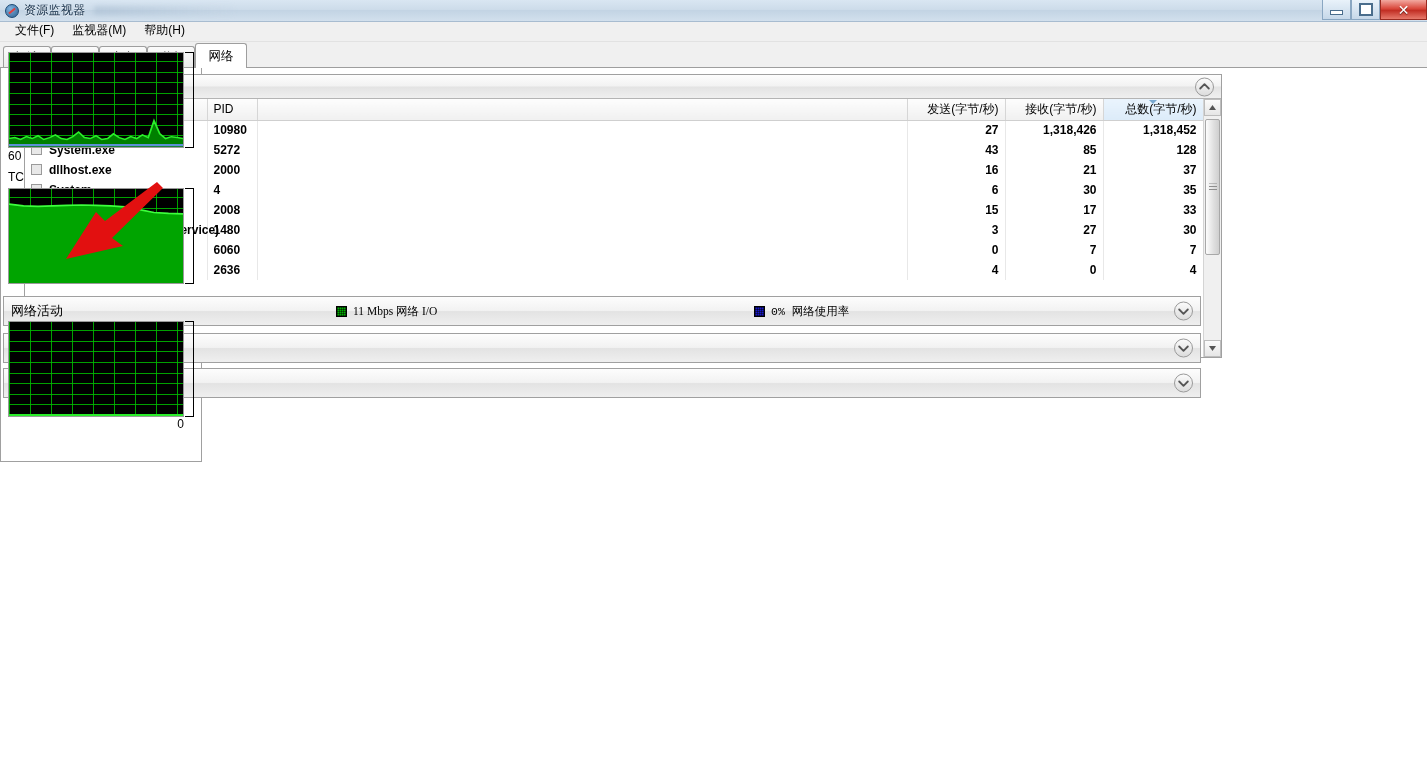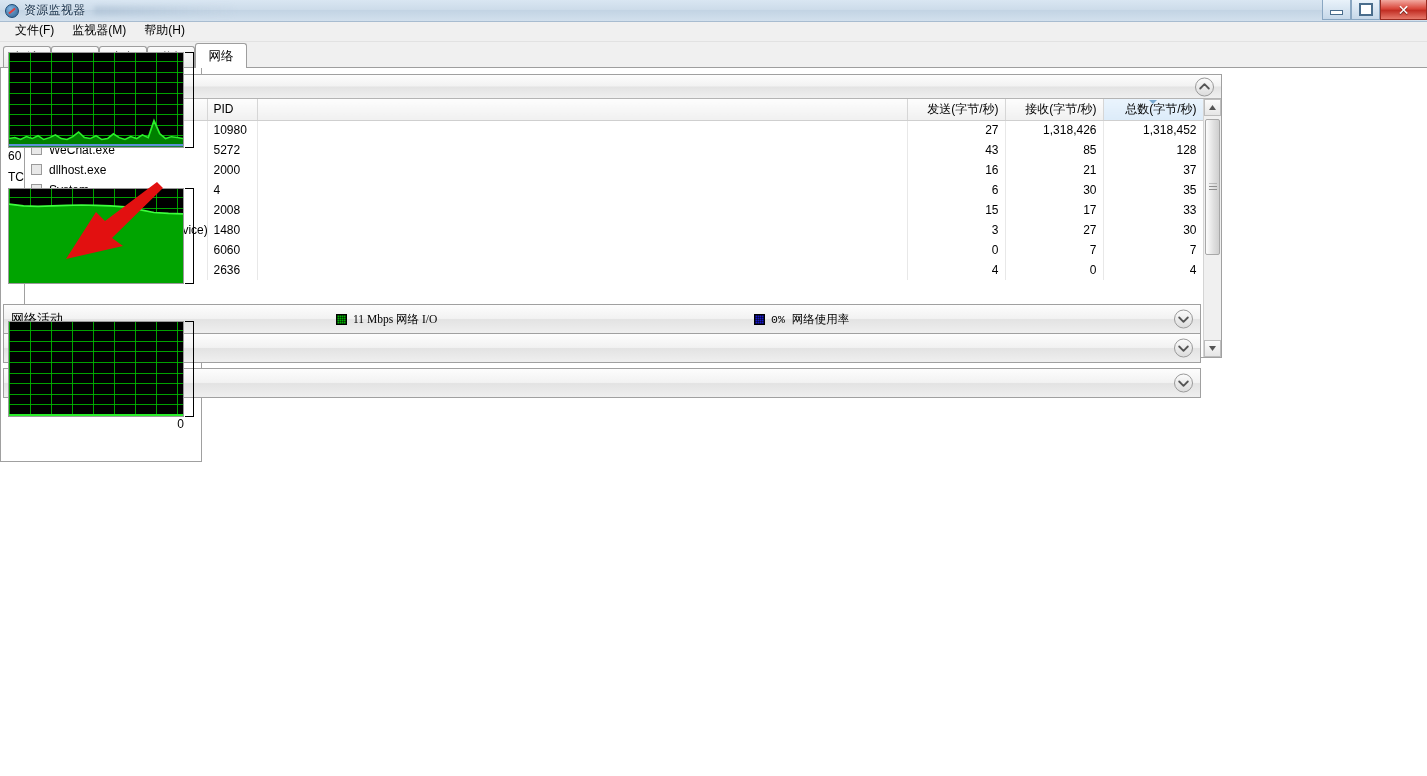--- a/index.html
+++ b/index.html
@@ -135,21 +135,21 @@
     border-left: 1px solid #a8cdea; border-right: 1px solid #a8cdea; padding-left: 8px;
   }
   .sort-tri {
     position: absolute; left: 50%; top: 1px; transform: translateX(-50%);
     width: 0; height: 0; border-left: 4px solid transparent;
     border-right: 4px solid transparent; border-top: 4px solid #7aa9d0;
   }
   table.proc td {
     height: 20px; font-size: 12px; color: #000;
     border-right: 1px solid #e8e8e8;
-    padding: 0 6px; vertical-align: middle; white-space: nowrap;
+    padding: 0 6px; vertical-align: middle; white-space: nowrap; font-weight: bold;
   }
   table.proc td.num { text-align: right; }
   .cbx {
     display: inline-block; width: 11px; height: 11px;
     border: 1px solid #9a9a9a; background: #e8e8e8;
     vertical-align: -1px; margin-right: 7px;
   }
   .scroll-col {
     position: absolute; right: 0; top: 24px; bottom: 0; width: 18px;
     background: #f0f0f0; border-left: 1px solid #d4d4d4;
@@ -302,21 +302,21 @@
         <tbody id="proc-body">
             <tr>
               <td><span class="cbx"></span><span>svchost.exe</span></td>
               <td>10980</td>
               <td></td>
               <td class="num">27</td>
               <td class="num">1,318,426</td>
               <td class="num">1,318,452</td>
             </tr>
             <tr>
-              <td><span class="cbx"></span><span>WeChat.exe</span></td>
+              <td><span class="cbx"></span><span>System.exe</span></td>
               <td>5272</td>
               <td></td>
               <td class="num">43</td>
               <td class="num">85</td>
               <td class="num">128</td>
             </tr>
             <tr>
               <td><span class="cbx"></span><span>dllhost.exe</span></td>
               <td>2000</td>
               <td></td>
@@ -378,21 +378,21 @@
         <span class="sb-grip"></span>
       </div>
       <div class="sb-arrow down">
         <svg width="7" height="5" viewBox="0 0 7 5">
             <path d="M3.5 5 L0 0 L7 0 Z" fill="#555"></path>
           </svg>
       </div>
     </div>
   </div>
 
-  <div class="panel bar" style="top:304px;">
+  <div class="panel bar" style="top:296px;">
     <div class="panel-header">
       <div class="panel-title">网络活动</div>
       <div class="bar-legend" style="left:332px;font-family:Liberation Serif, serif;">
         <span class="sw" style="background-color:#00b000;"></span>
         <span>11 Mbps 网络 I/O</span>
       </div>
       <div class="bar-legend" style="left:750px;font-family:Liberation Mono, monospace;">
         <span class="sw" style="background-color:#1818cd;"></span>
         <span>0% 网络使用率</span>
       </div>

